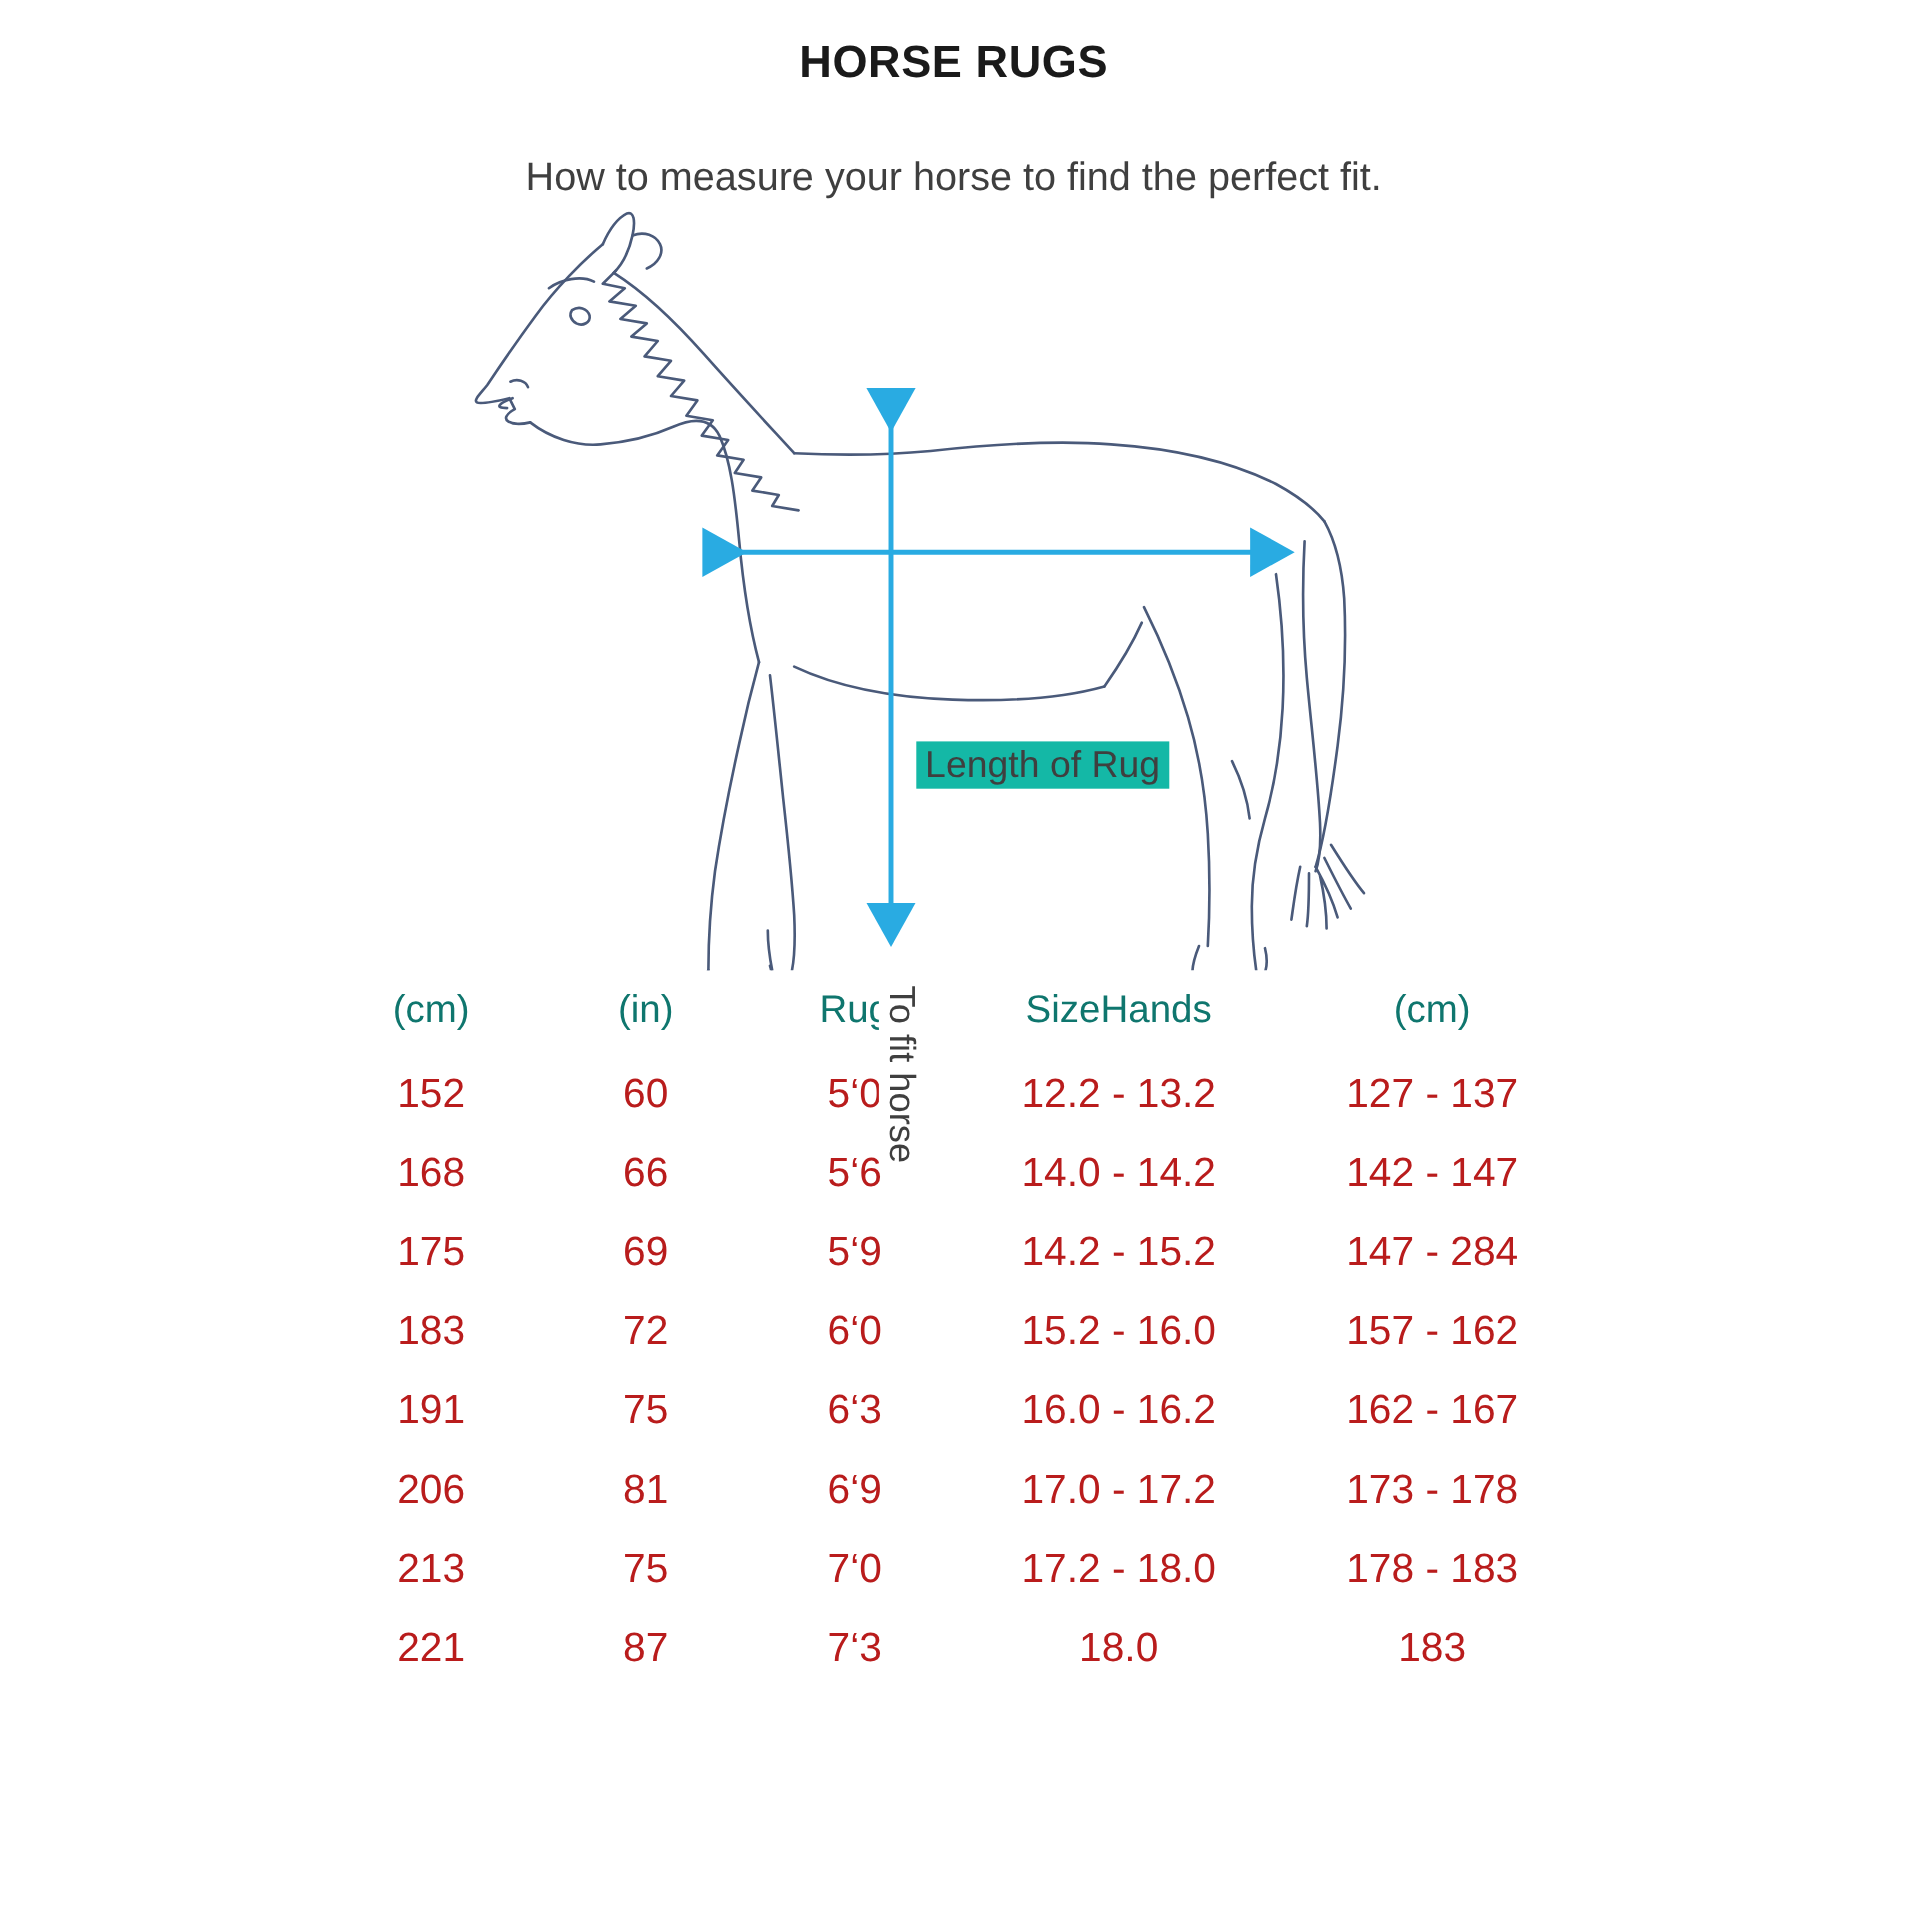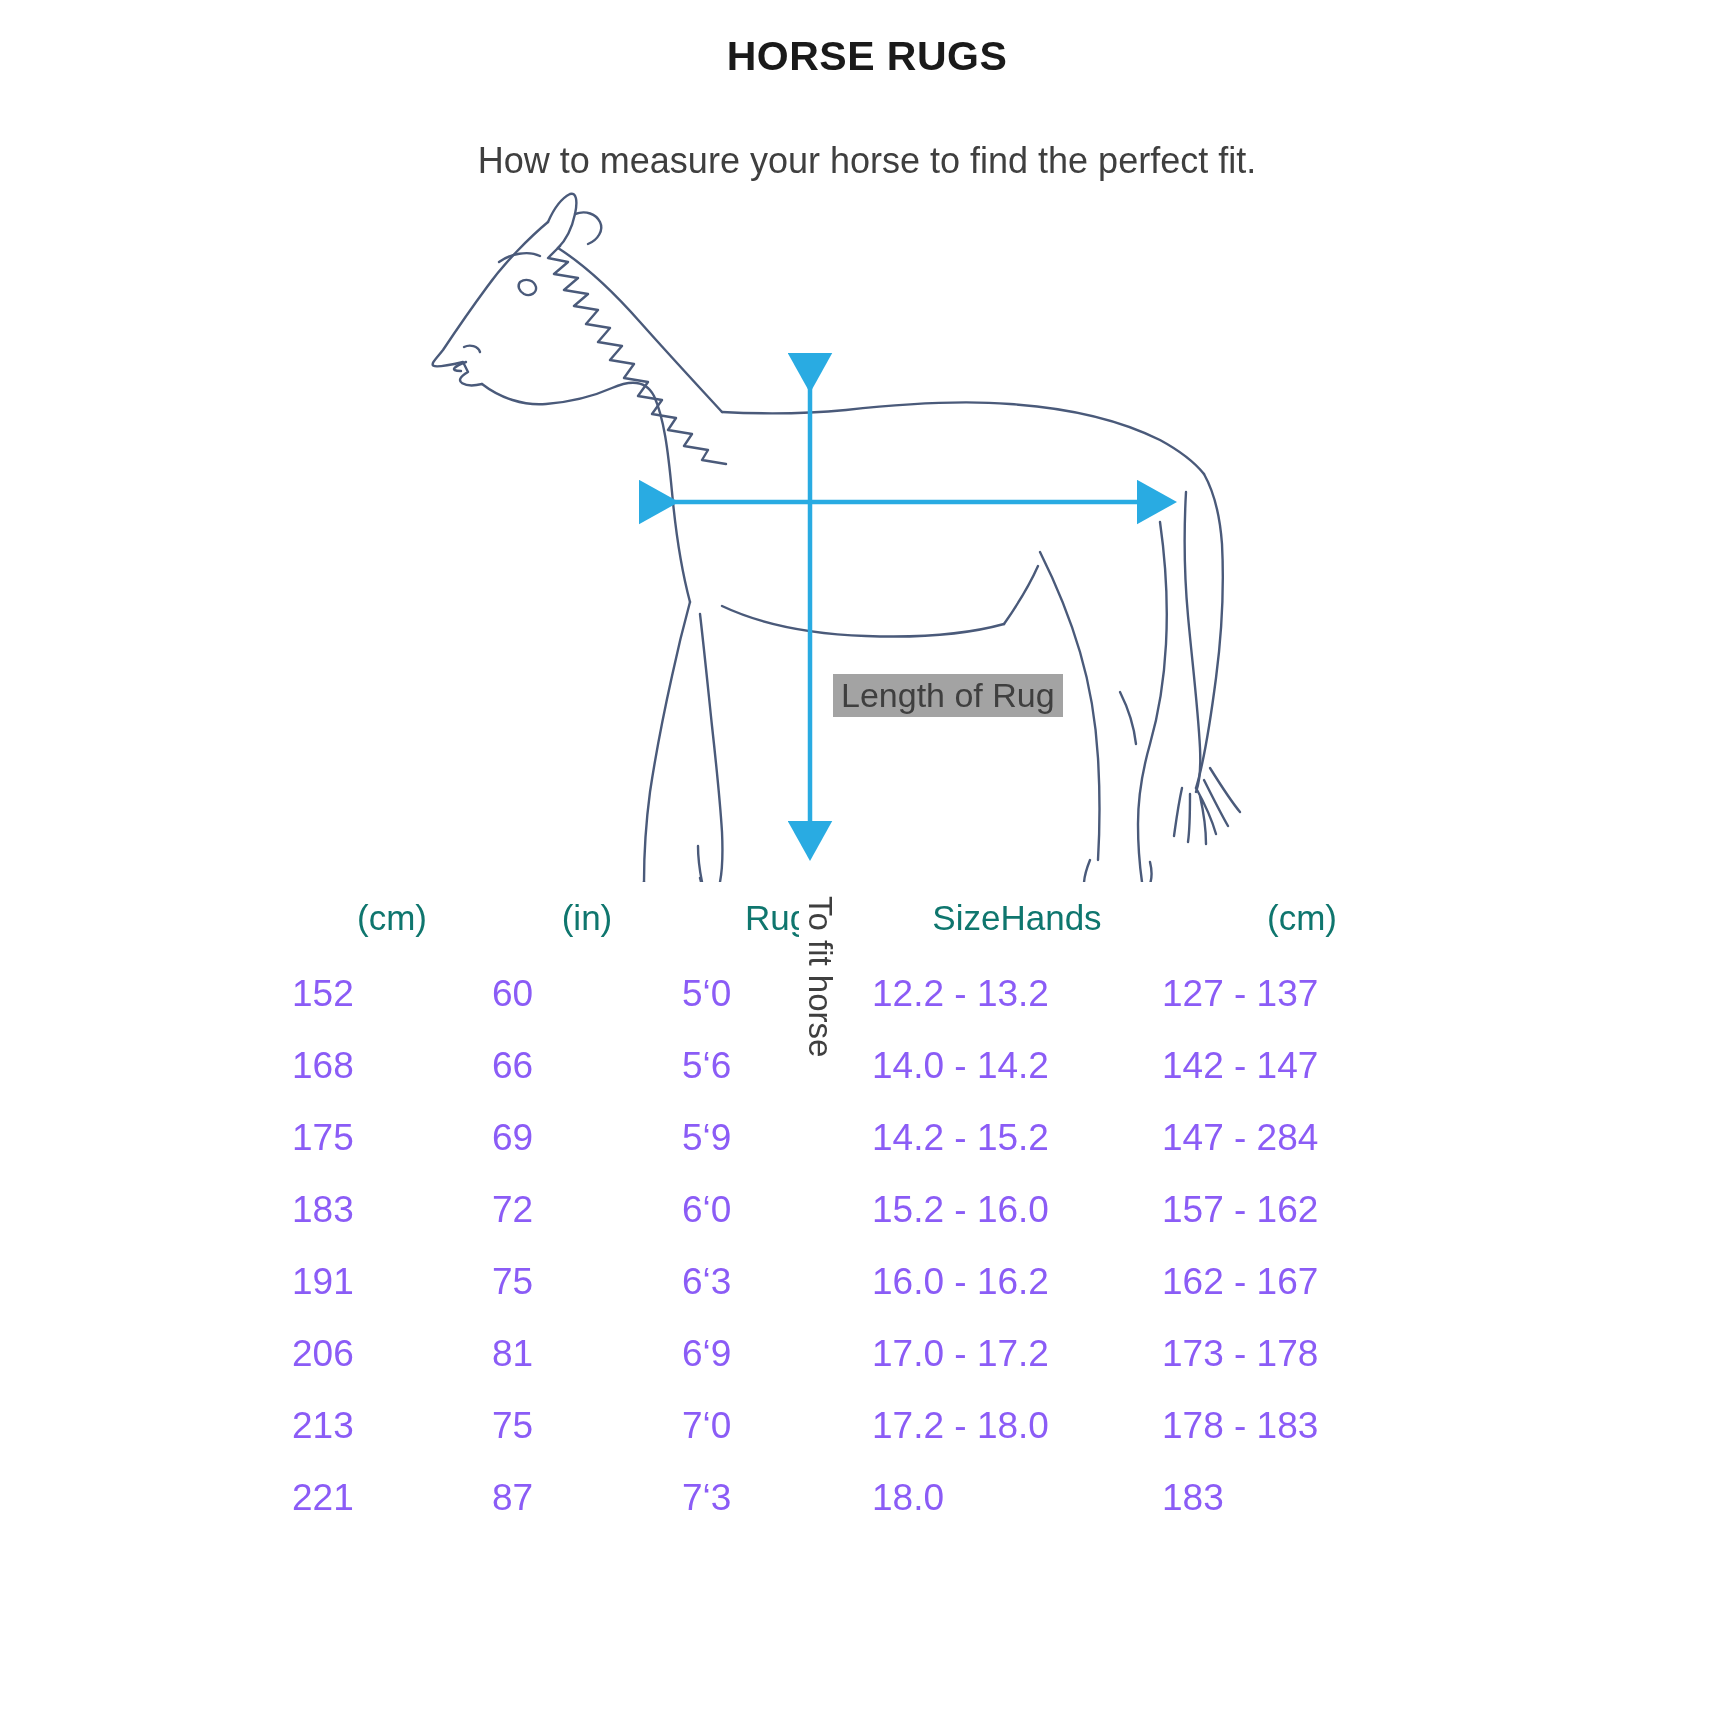--- a/index.html
+++ b/index.html
@@ -47,21 +47,21 @@
     position: absolute;
     left: 0;
     top: 0;
   }
   .label-length {
     position: absolute;
     left: 833px;
     top: 482px;
     font-size: 34px;
     color: #3f3f3f;
-    background: #a3a3a3;
+    background: #14b8a6;
     padding: 2px 8px;
     white-space: nowrap;
   }
   .label-fit {
     position: absolute;
     left: 799px;
     top: 700px;
     font-size: 33px;
     color: #3f3f3f;
     background: #ffffff;
@@ -78,22 +78,23 @@
   }
   table.size-table th {
     font-size: 35px;
     font-weight: normal;
     color: #0f766e;
     padding: 8px 0 20px 0;
     text-align: center;
   }
   table.size-table td {
     font-size: 37px;
-    color: #8b5cf6;
+    color: #b91c1c;
     padding: 15px 0;
+    text-align: center;
     white-space: nowrap;
   }
   col.c0 { width: 200px; }
   col.c1 { width: 190px; }
   col.c2 { width: 190px; }
   col.c3 { width: 290px; }
   col.c4 { width: 280px; }
 </style>
 </head>
 <body>

